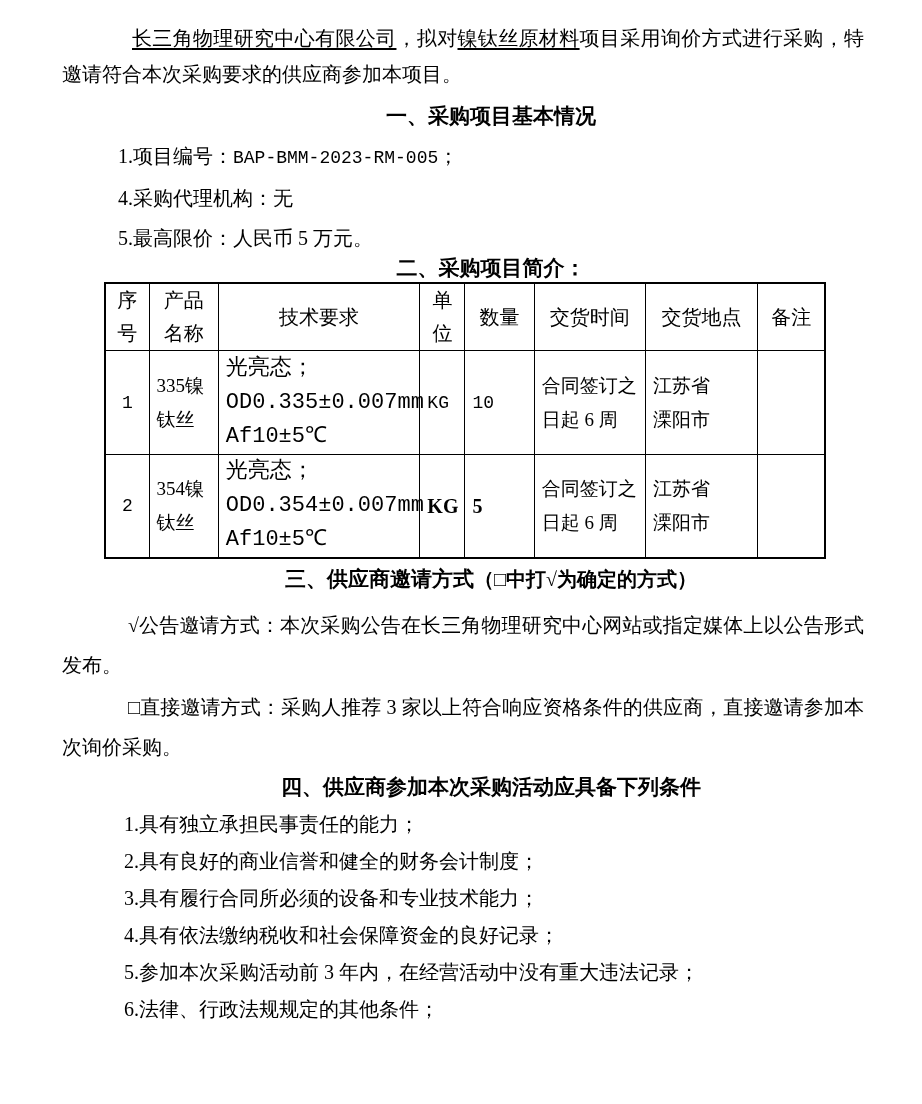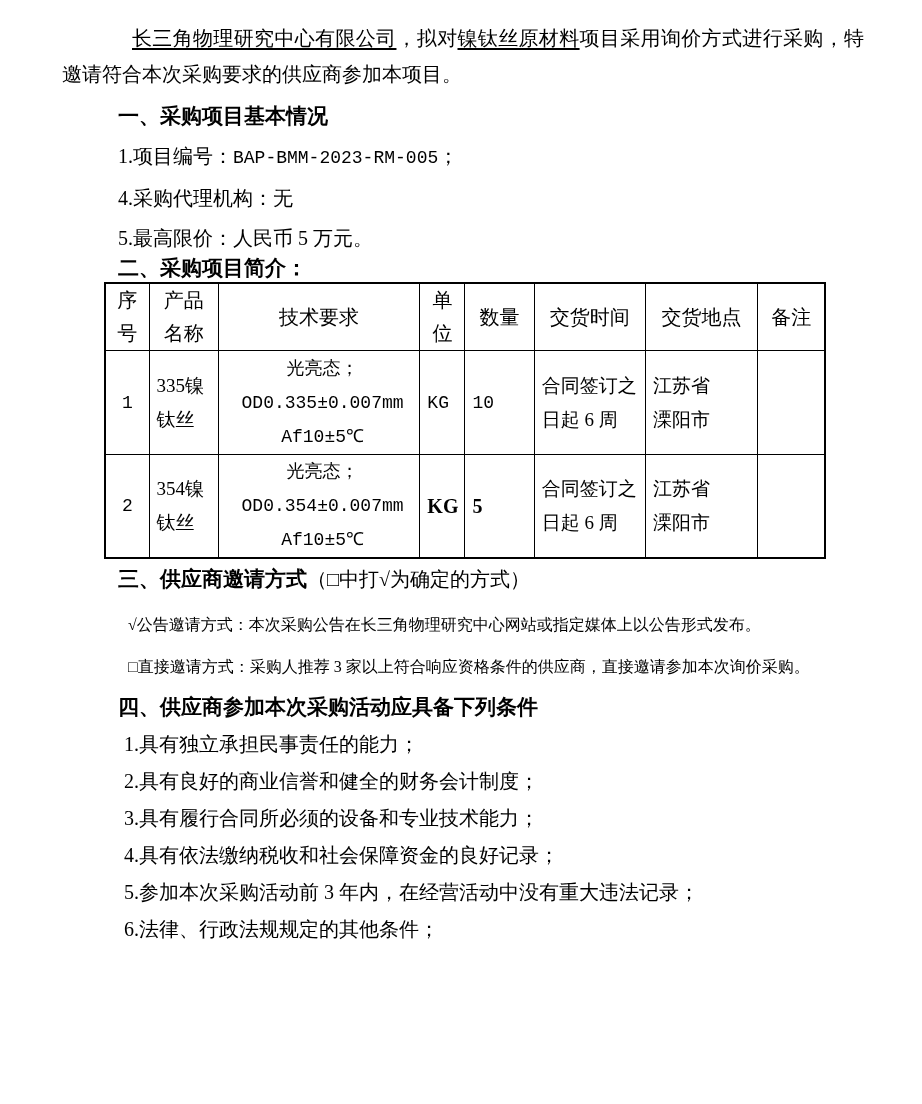--- a/index.html
+++ b/index.html
@@ -14,26 +14,27 @@
   .intro {
     font-size: 20px; line-height: 36px; text-indent: 70px;
     text-align: justify; margin: 20px 0 0 0;
   }
   .u { text-decoration: underline; text-underline-offset: 3px; }
 
   .hd {
     font-family: "Liberation Sans", "DejaVu Sans", sans-serif;
     font-weight: 700; font-size: 21px; line-height: 24px;
     margin: 0 0 0 56px;
+    text-align: center;
   }
   .hd1 { margin-top: 12px; }
   .hd2 { margin-top: 6px; }
   .hd3 { margin-top: 8px; }
   .hd4 { margin-top: 8px; }
-  .hd .nrm { font-weight: 400; font-family: "Liberation Serif", "DejaVu Serif", serif; font-size: 20px; }
+  .hd .nrm { font-weight: 700; font-family: "Liberation Serif", "DejaVu Serif", serif; font-size: 20px; }
 
   .item { font-size: 20px; line-height: 24px; margin: 16px 0 0 56px; }
   .code { font-family: Liberation Mono, monospace; font-size: 18px; }
 
   .ptable {
     border-collapse: collapse; table-layout: fixed; width: 722px;
     margin: 2px 0 0 42px;
     border: 2px solid #000;
   }
   .ptable th, .ptable td {
@@ -42,25 +43,25 @@
   }
   .ptable th { font-size: 20px; text-align: center; height: 66px; }
   .ptable td { font-size: 19px; text-align: left; }
   .r1 td { height: 104px; }
   .r2 td { height: 96px; }
   .ml { display: block; white-space: pre-line; line-height: 34px; }
   th .ml { line-height: 33px; }
   td .ml { padding-left: 7px; }
   td.cno { text-align: center; }
   td.cno .ml { padding-left: 0; }
-  .spec { font-family: "Liberation Mono", "DejaVu Sans Mono", monospace; font-size: 18px; text-align: center; }
+  .spec { font-family: "Liberation Mono", "DejaVu Sans Mono", monospace; font-size: 22px; }
   .b { font-weight: 700; font-size: 20px; font-family: "Liberation Serif", "DejaVu Serif", serif; }
 
   .para {
-    font-size: 16px; line-height: 40px; text-indent: 66px;
+    font-size: 20px; line-height: 40px; text-indent: 66px;
     text-align: justify; margin: 14px 0 0 0;
   }
   .para2 { margin-top: 2px; }
 
   .item4 { font-size: 20px; line-height: 24px; margin: 13px 0 0 62px; }
 </style>
 </head>
 <body>
 
 <div class="page">

